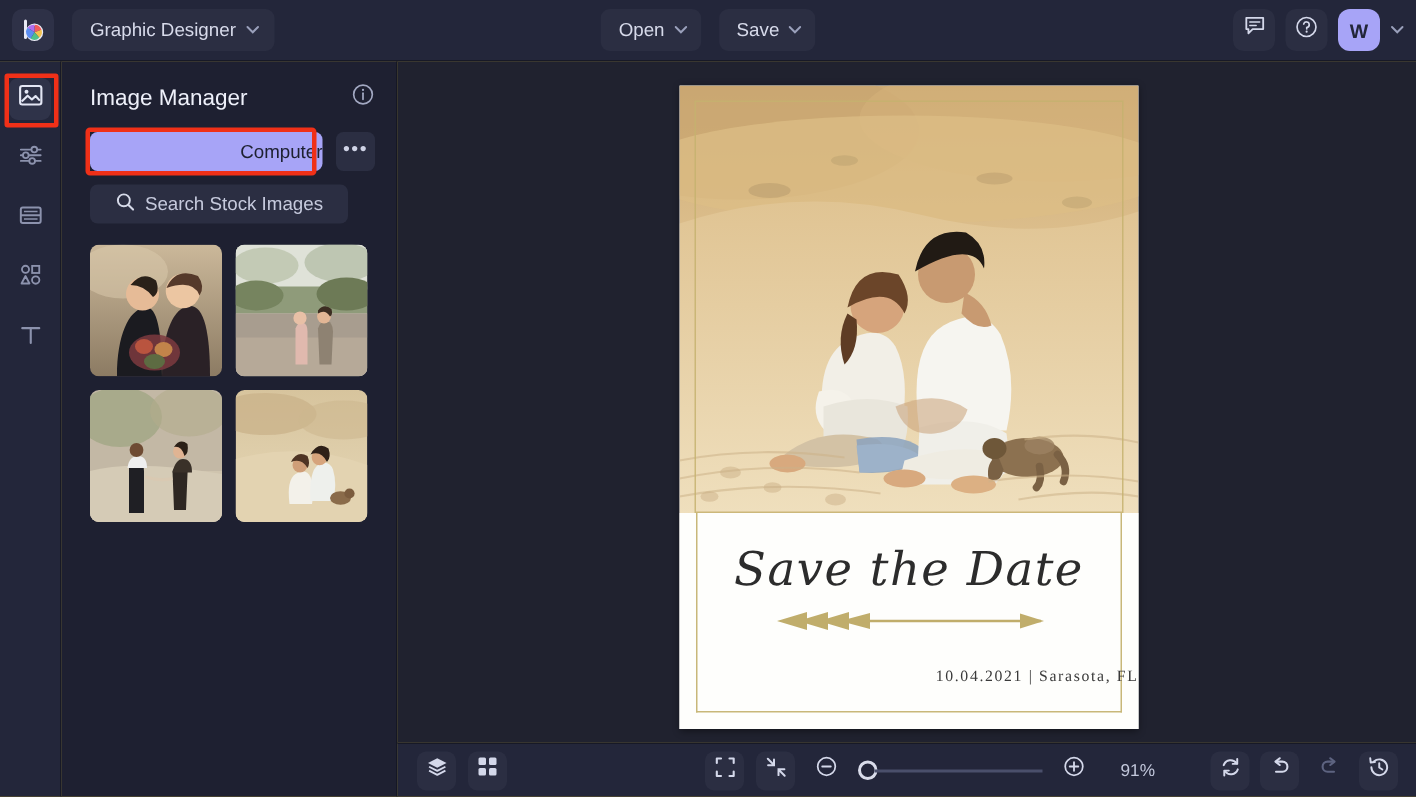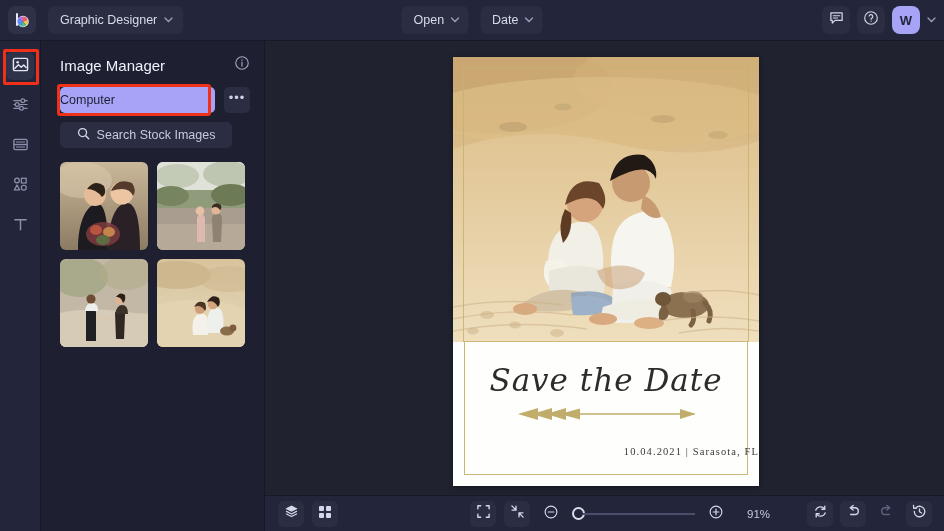--- a/index.html
+++ b/index.html
@@ -74,21 +74,21 @@
   }
   .panel-head {
     display: flex; align-items: center; justify-content: space-between;
     padding: 14px 14px 0 19px;
   }
   .panel-title { color: #eef0fa; font-size: 15px; }
   .info-ic { color: #a2a8c2; }
   .btn-row { display: flex; gap: 9px; padding: 12px 14px 0 19px; position: relative; }
   .btn-primary {
     flex: 1; height: 26px; border-radius: 5px; background: #a7a4f7;
-    color: #1d2030; font-size: 12.5px; display: flex; align-items: center; justify-content: flex-start;
+    color: #1d2030; font-size: 12.5px; display: flex; align-items: center; justify-content: flex-end; padding-left: 38px;
   }
   .btn-dots {
     width: 26px; height: 26px; border-radius: 5px; background: #2b2e42;
     color: #cfd3e6; font-size: 13px; display: flex; align-items: center; justify-content: center;
     letter-spacing: 1px; padding-bottom: 5px;
   }
   .btn-hl {
     position: absolute; left: 16px; top: 9px; width: 154px; height: 32px;
     border: 3px solid #f03018; border-radius: 3px; pointer-events: none;
   }
@@ -201,21 +201,21 @@
     <div class="center-btns">
       <div class="pill">
         <span>Open</span>
         <span class="caret">
           <svg width="9" height="6" viewBox="0 0 9 6">
               <path d="M1 1 L4.5 4.5 L8 1" stroke="#9aa0bb" stroke-width="1.3" fill="none" stroke-linecap="round"></path>
             </svg>
         </span>
       </div>
       <div class="pill">
-        <span>Date</span>
+        <span>Save</span>
         <span class="caret">
           <svg width="9" height="6" viewBox="0 0 9 6">
               <path d="M1 1 L4.5 4.5 L8 1" stroke="#9aa0bb" stroke-width="1.3" fill="none" stroke-linecap="round"></path>
             </svg>
         </span>
       </div>
     </div>
 
     <div class="right-btns">
       <div class="icon-sq">

